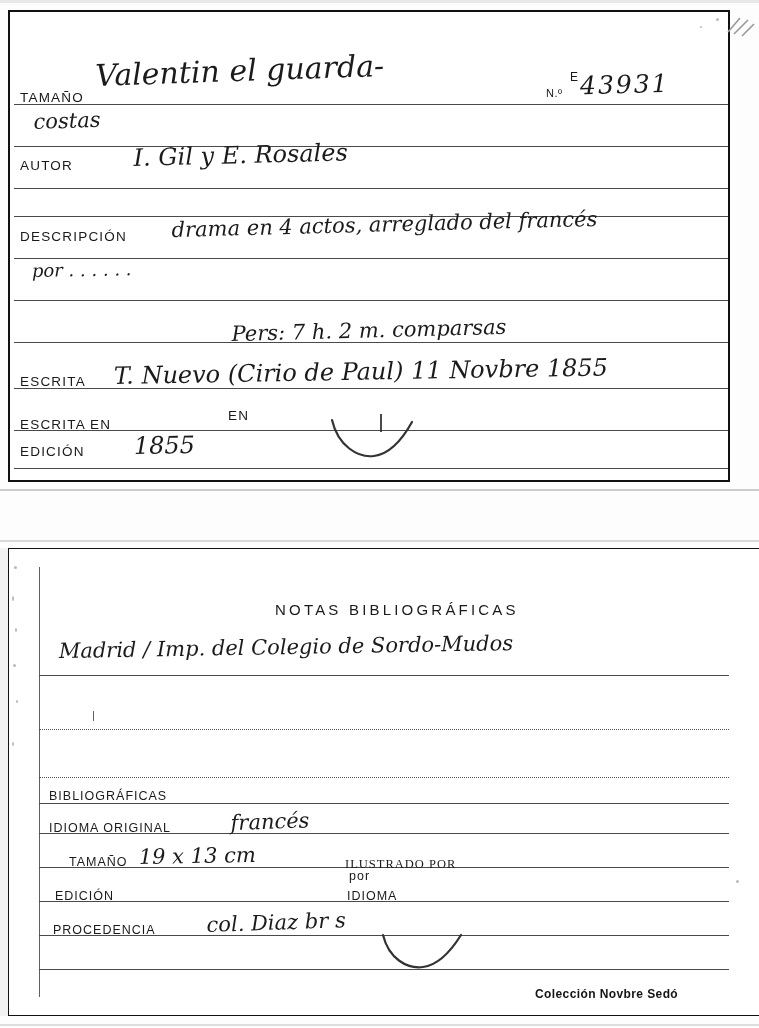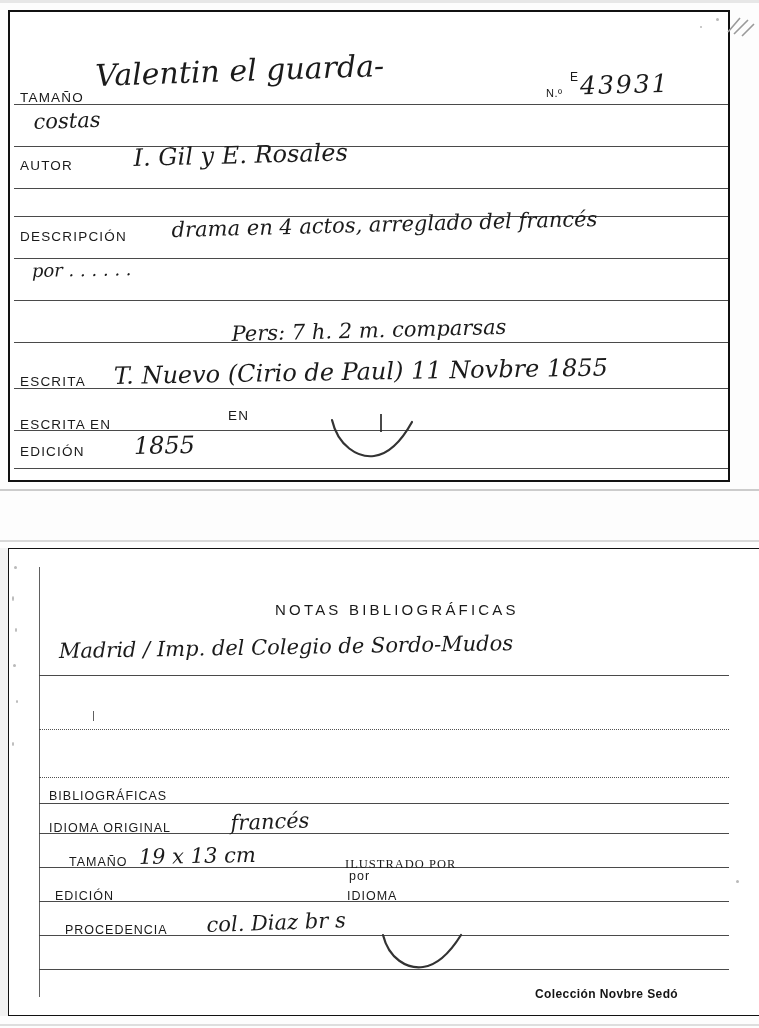--- a/index.html
+++ b/index.html
@@ -242,21 +242,21 @@
 
     <div class="label small" style="left:40px; top:272px;">IDIOMA ORIGINAL</div>
     <div class="label small" style="left:340px; top:276px;margin-top:44px;">por</div>
 
     <div class="label small" style="left:40px; top:306px;margin-left:20px;">TAMAÑO</div>
     <div class="label small" style="left:336px; top:308px;font-family:Liberation Serif, serif;">ILUSTRADO POR</div>
 
     <div class="label small" style="left:46px; top:340px;">EDICIÓN</div>
     <div class="label small" style="left:338px; top:340px;">IDIOMA</div>
 
-    <div class="label small" style="left:44px; top:374px;margin-left:12px;">PROCEDENCIA</div>
+    <div class="label small" style="left:44px; top:374px;">PROCEDENCIA</div>
 
     <div class="hw hw-md" style="left:222px; top:262px; transform: rotate(-2deg);">francés</div>
     <div class="hw hw-md" style="left:130px; top:296px; transform: rotate(-1deg);">19 x 13 cm</div>
     <div class="hw hw-md" style="left:198px; top:364px; transform: rotate(-2deg);">col. Diaz br s</div>
 
     <svg class="squiggle" style="left:370px; top:380px;" width="88" height="44" viewBox="0 0 88 44">
       <path d="M4 6 C 10 30, 28 40, 44 38 C 60 36, 72 22, 82 6" fill="none" stroke="#333" stroke-width="2.2" stroke-linecap="round"></path>
     </svg>
 
     <div class="rule" style="left:84px; top:162px; width:1px; height:10px; background:#444;"></div>

